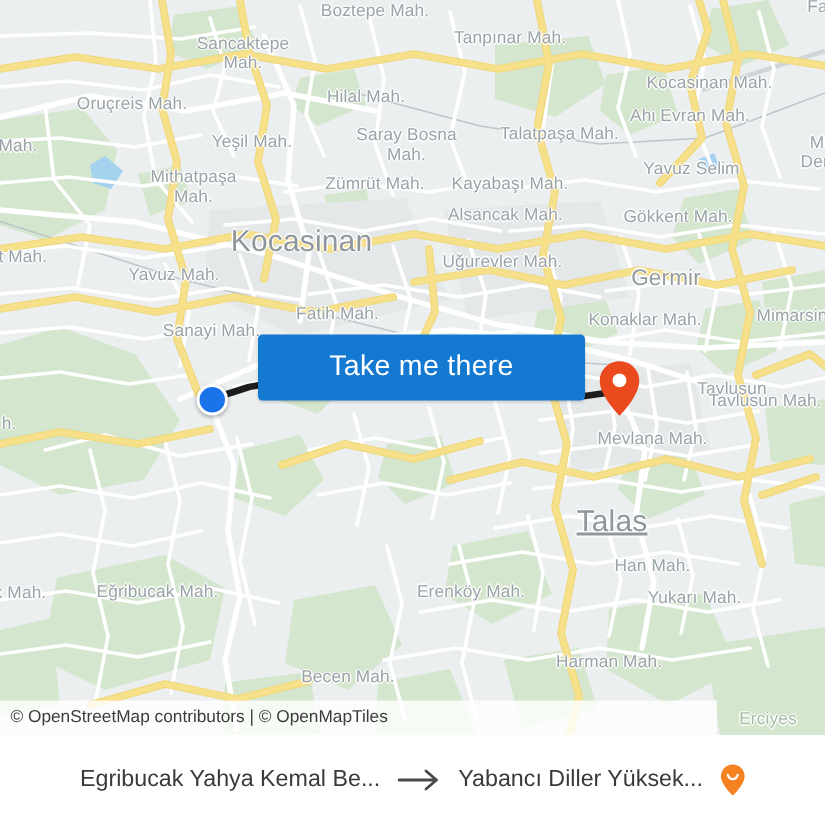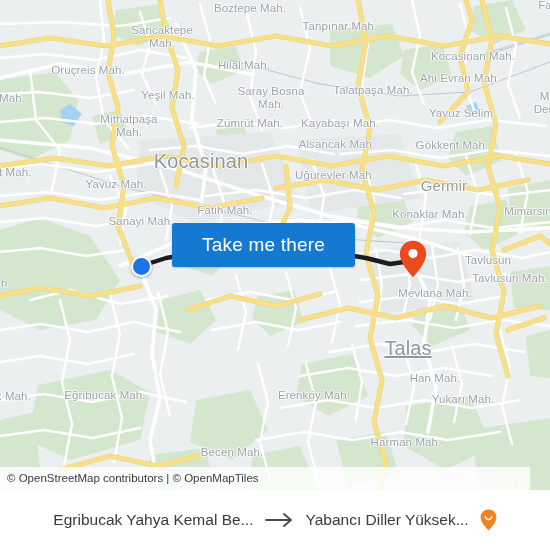--- a/index.html
+++ b/index.html
@@ -54,37 +54,37 @@
   }
   .map-label.green {
     color: #a9bda6;
   }
 
   
   #attribution {
     position: absolute;
     left: 0;
     bottom: 0;
-    width: 530px;
+    width: 478px;
     height: 23px;
     background: rgba(255,255,255,0.82);
     color: #3c3c3c;
     font-size: 11.5px;
     line-height: 23px;
     padding-left: 7px;
     box-sizing: border-box;
     white-space: nowrap;
   }
 
   
   #cta {
     position: absolute;
     left: 172px;
     top: 223px;
-    width: 183px;
+    width: 218px;
     height: 44px;
     background: #1479d1;
     border: none;
     border-radius: 3px;
     color: #ffffff;
     font-size: 19px;
     font-family: "Liberation Sans", sans-serif;
     letter-spacing: .2px;
     cursor: pointer;
     box-shadow: 0 1px 2px rgba(0,0,0,.18);
@@ -367,21 +367,21 @@
         <div class="map-label city" style="left: 201px; top: 161px;">Kocasinan</div>
         <div class="map-label" style="left: 335px; top: 175px;">Uğurevler Mah.</div>
         <div class="map-label town" style="left: 444px; top: 186px;">Germir</div>
         <div class="map-label" style="left: 116px; top: 184px;">Yavuz Mah.</div>
         <div class="map-label" style="left: 12px; top: 172px;">at Mah.</div>
         <div class="map-label" style="left: 225px; top: 210px;">Fatih Mah.</div>
         <div class="map-label" style="left: 430px; top: 214px;">Konaklar Mah.</div>
         <div class="map-label" style="left: 528px; top: 211px;">Mimarsin</div>
         <div class="map-label" style="left: 141px; top: 221px;">Sanayi Mah.</div>
         <div class="map-label" style="left: 488px; top: 260px;">Tavlusun</div>
-        <div class="map-label" style="left: 510px; top: 278px; text-align: center;">Tavlusun Mah.</div>
+        <div class="map-label" style="left: 510px; top: 268px; text-align: center;">Tavlusun Mah.</div>
         <div class="map-label" style="left: 435px; top: 293px;">Mevlana Mah.</div>
         <div class="map-label" style="left: 6px; top: 283px;">h.</div>
         <div class="map-label city" style="left: 408px; top: 348px; text-decoration: underline;">Talas</div>
         <div class="map-label" style="left: 105px; top: 395px;">Eğribucak Mah.</div>
         <div class="map-label" style="left: 12px; top: 396px;">lk Mah.</div>
         <div class="map-label" style="left: 314px; top: 395px; text-align: right;">Erenköy Mah.</div>
         <div class="map-label" style="left: 435px; top: 378px;">Han Mah.</div>
         <div class="map-label" style="left: 463px; top: 399px;">Yukarı Mah.</div>
         <div class="map-label" style="left: 232px; top: 452px;">Becen Mah.</div>
         <div class="map-label" style="left: 406px; top: 442px;">Harman Mah.</div>

